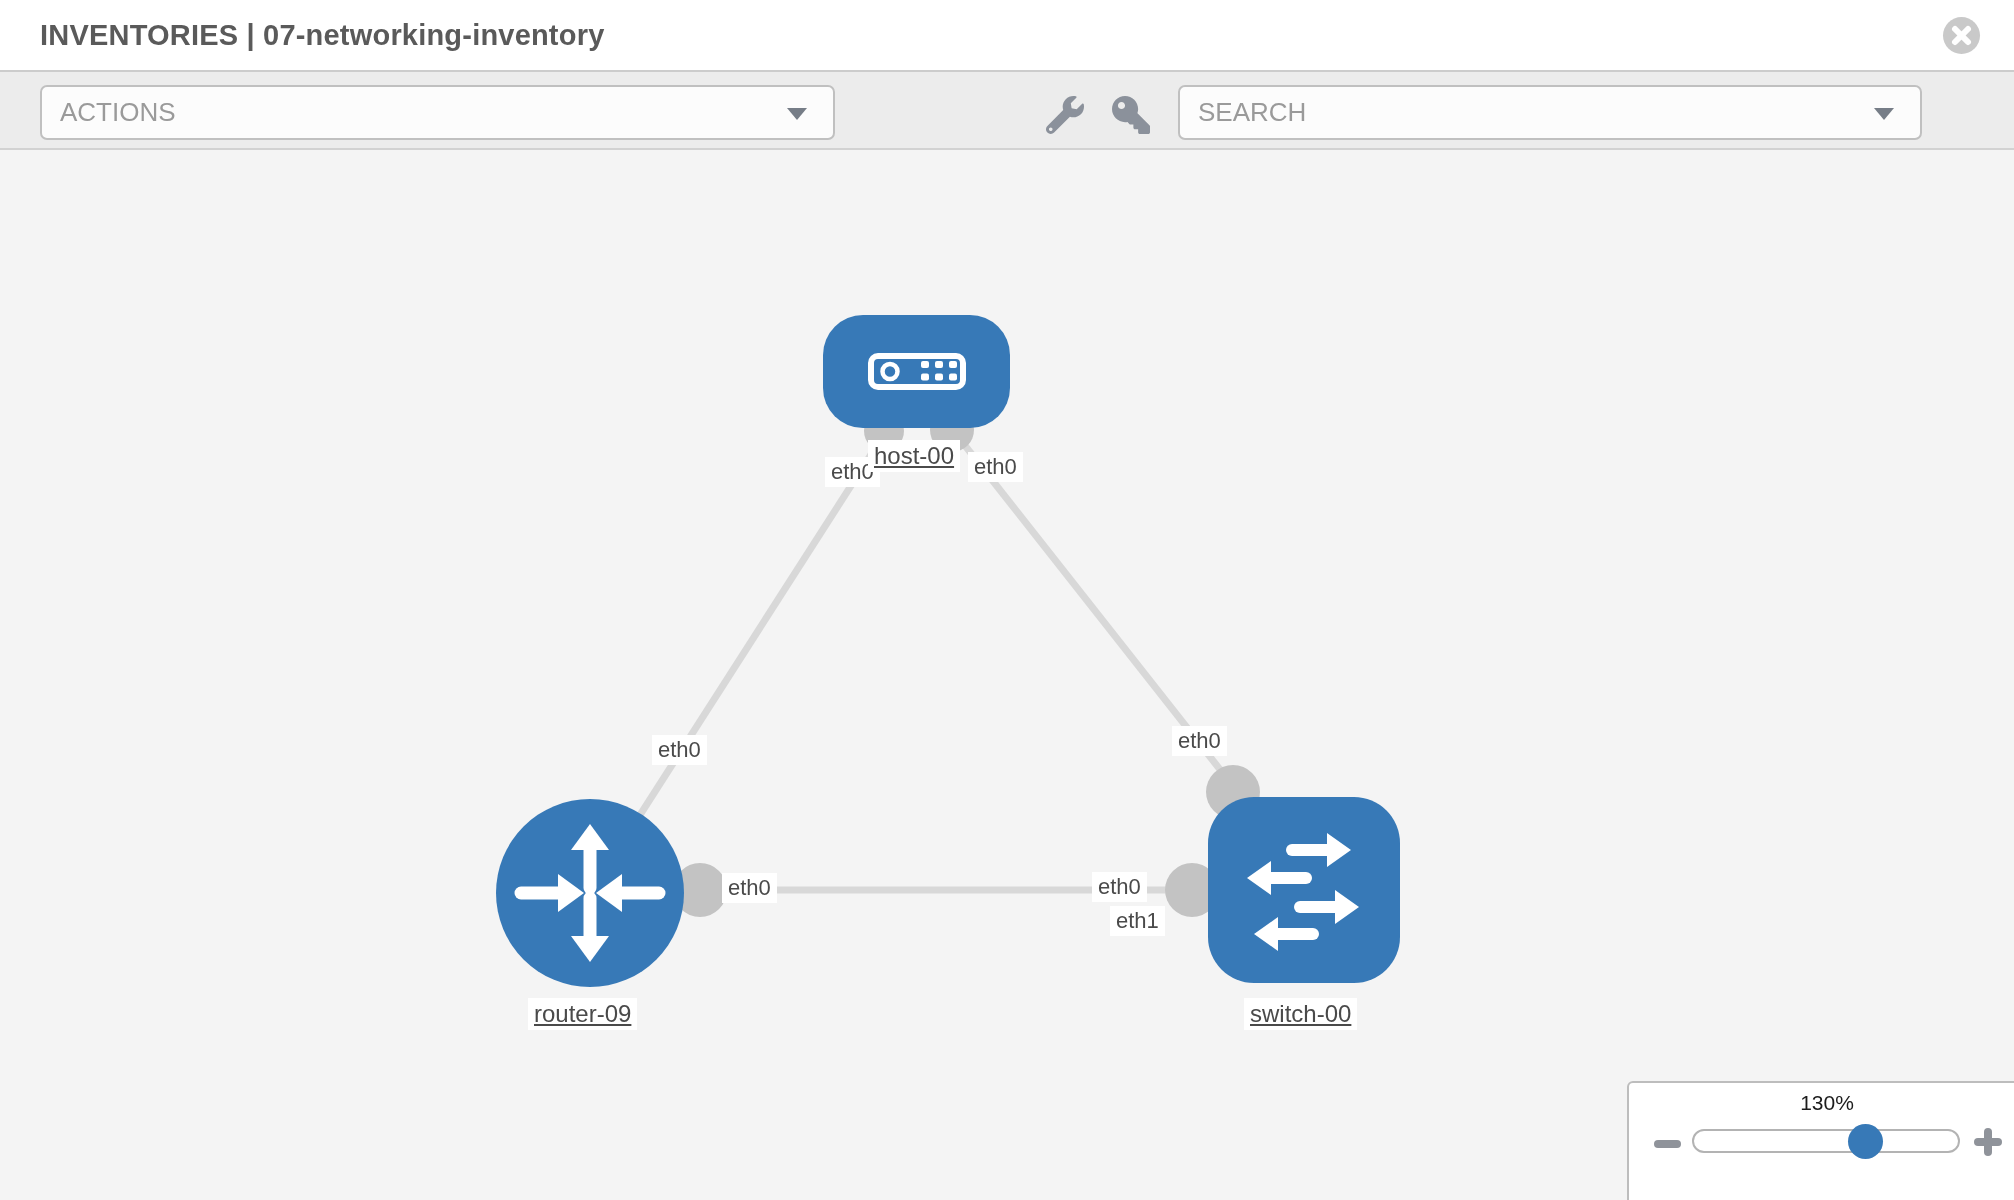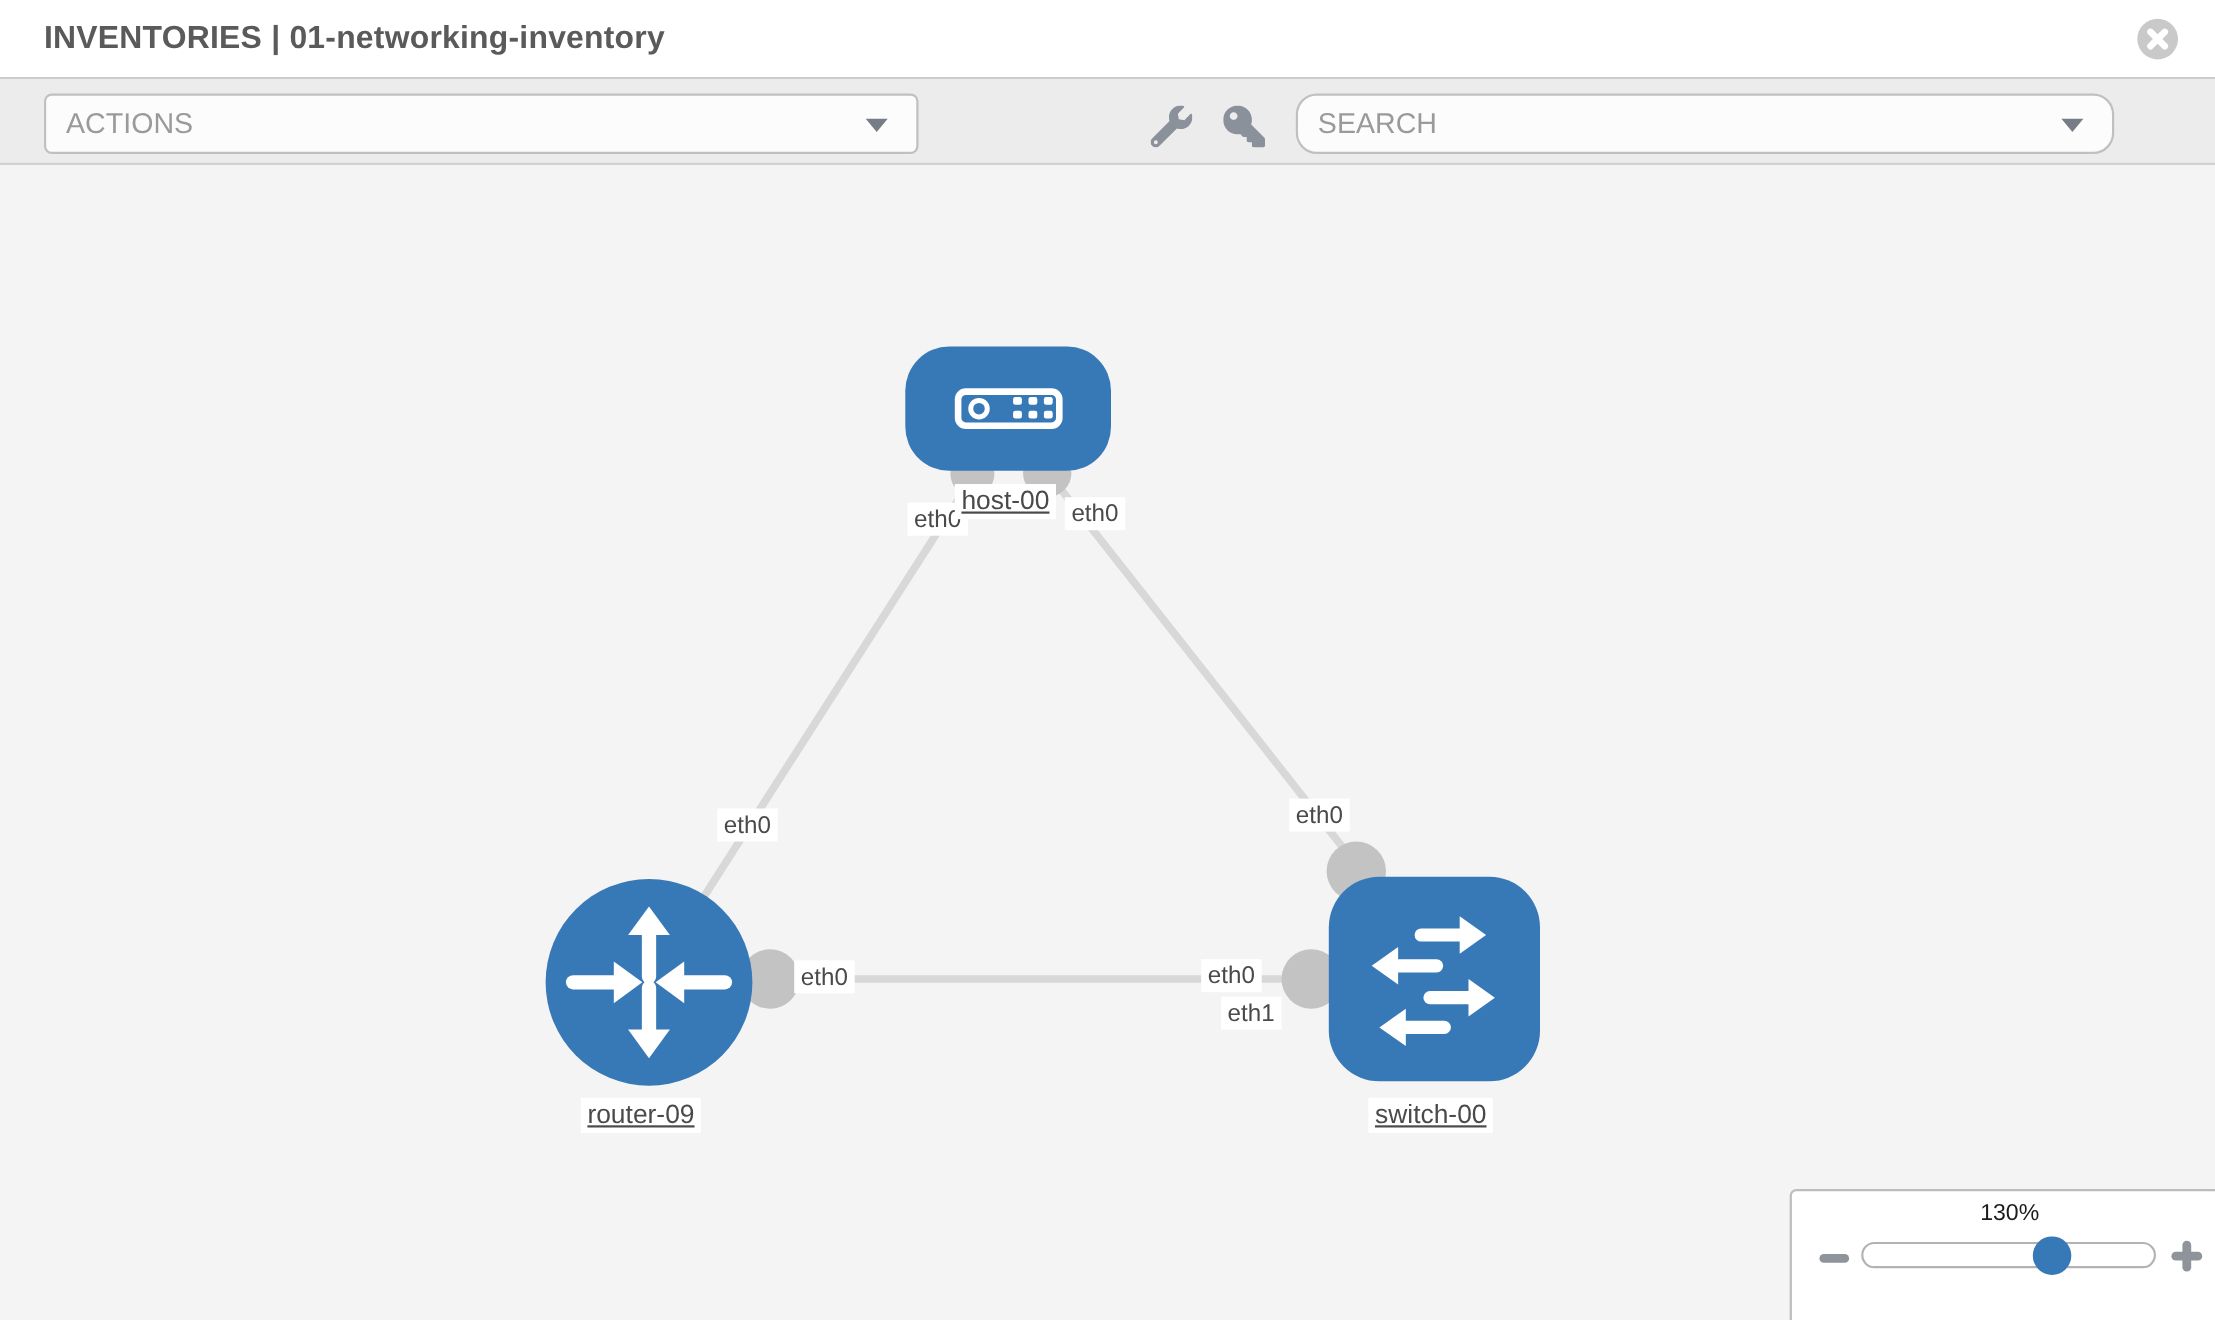--- a/index.html
+++ b/index.html
@@ -20,21 +20,21 @@
   .toolbar { position:absolute; top:72px; left:0; width:2014px; height:78px;
     background:#ececec; border-bottom:2px solid #d2d2d2; }
   .dropdown { position:absolute; top:13px; height:55px; background:#fcfcfc;
     border:2px solid #c0c0c0; border-radius:7px; cursor:pointer; }
   .dropdown .dd-label { position:absolute; left:18px; top:0; line-height:51px;
     font-size:26px; color:#9a9a9a; }
   .caret { position:absolute; right:26px; top:21px; width:0; height:0;
     border-left:10px solid transparent; border-right:10px solid transparent;
     border-top:12px solid #767d87; }
   .actions-dd { left:40px; width:795px; }
-  .search-dd  { left:1178px; width:744px;border-radius:19px; }
+  .search-dd  { left:1178px; width:744px; }
   .tool-icon { position:absolute; top:24px; width:38px; height:38px; cursor:pointer; }
   .wrench-icon { left:1046px; }
   .key-icon { left:1112px; }
 
   
   .canvas { position:absolute; top:152px; left:0; width:2014px; height:1048px;
     background:#f4f4f4; }
   .canvas svg { position:absolute; top:0; left:0; }
 
   .diag-label { position:absolute; background:#ffffff; color:#4a4a4a;
@@ -58,21 +58,21 @@
     background:#8f939a; border-radius:4px; }
   .zoom-plus .v { position:absolute; left:10px; top:0; width:8px; height:28px;
     background:#8f939a; border-radius:4px; }
 </style>
 </head>
 <body>
 
 <div id="app">
 
   <div class="header">
-    <div class="page-title">INVENTORIES | 01-networking-inventory</div>
+    <div class="page-title">INVENTORIES | 07-networking-inventory</div>
     <div class="close-btn">
       <svg width="37" height="37" viewBox="0 0 37 37">
         <line x1="12" y1="12" x2="25" y2="25" stroke="#ffffff" stroke-width="6" stroke-linecap="round"></line>
         <line x1="25" y1="12" x2="12" y2="25" stroke="#ffffff" stroke-width="6" stroke-linecap="round"></line>
       </svg>
     </div>
   </div>
 
   <div class="toolbar">
     <div class="dropdown actions-dd">

